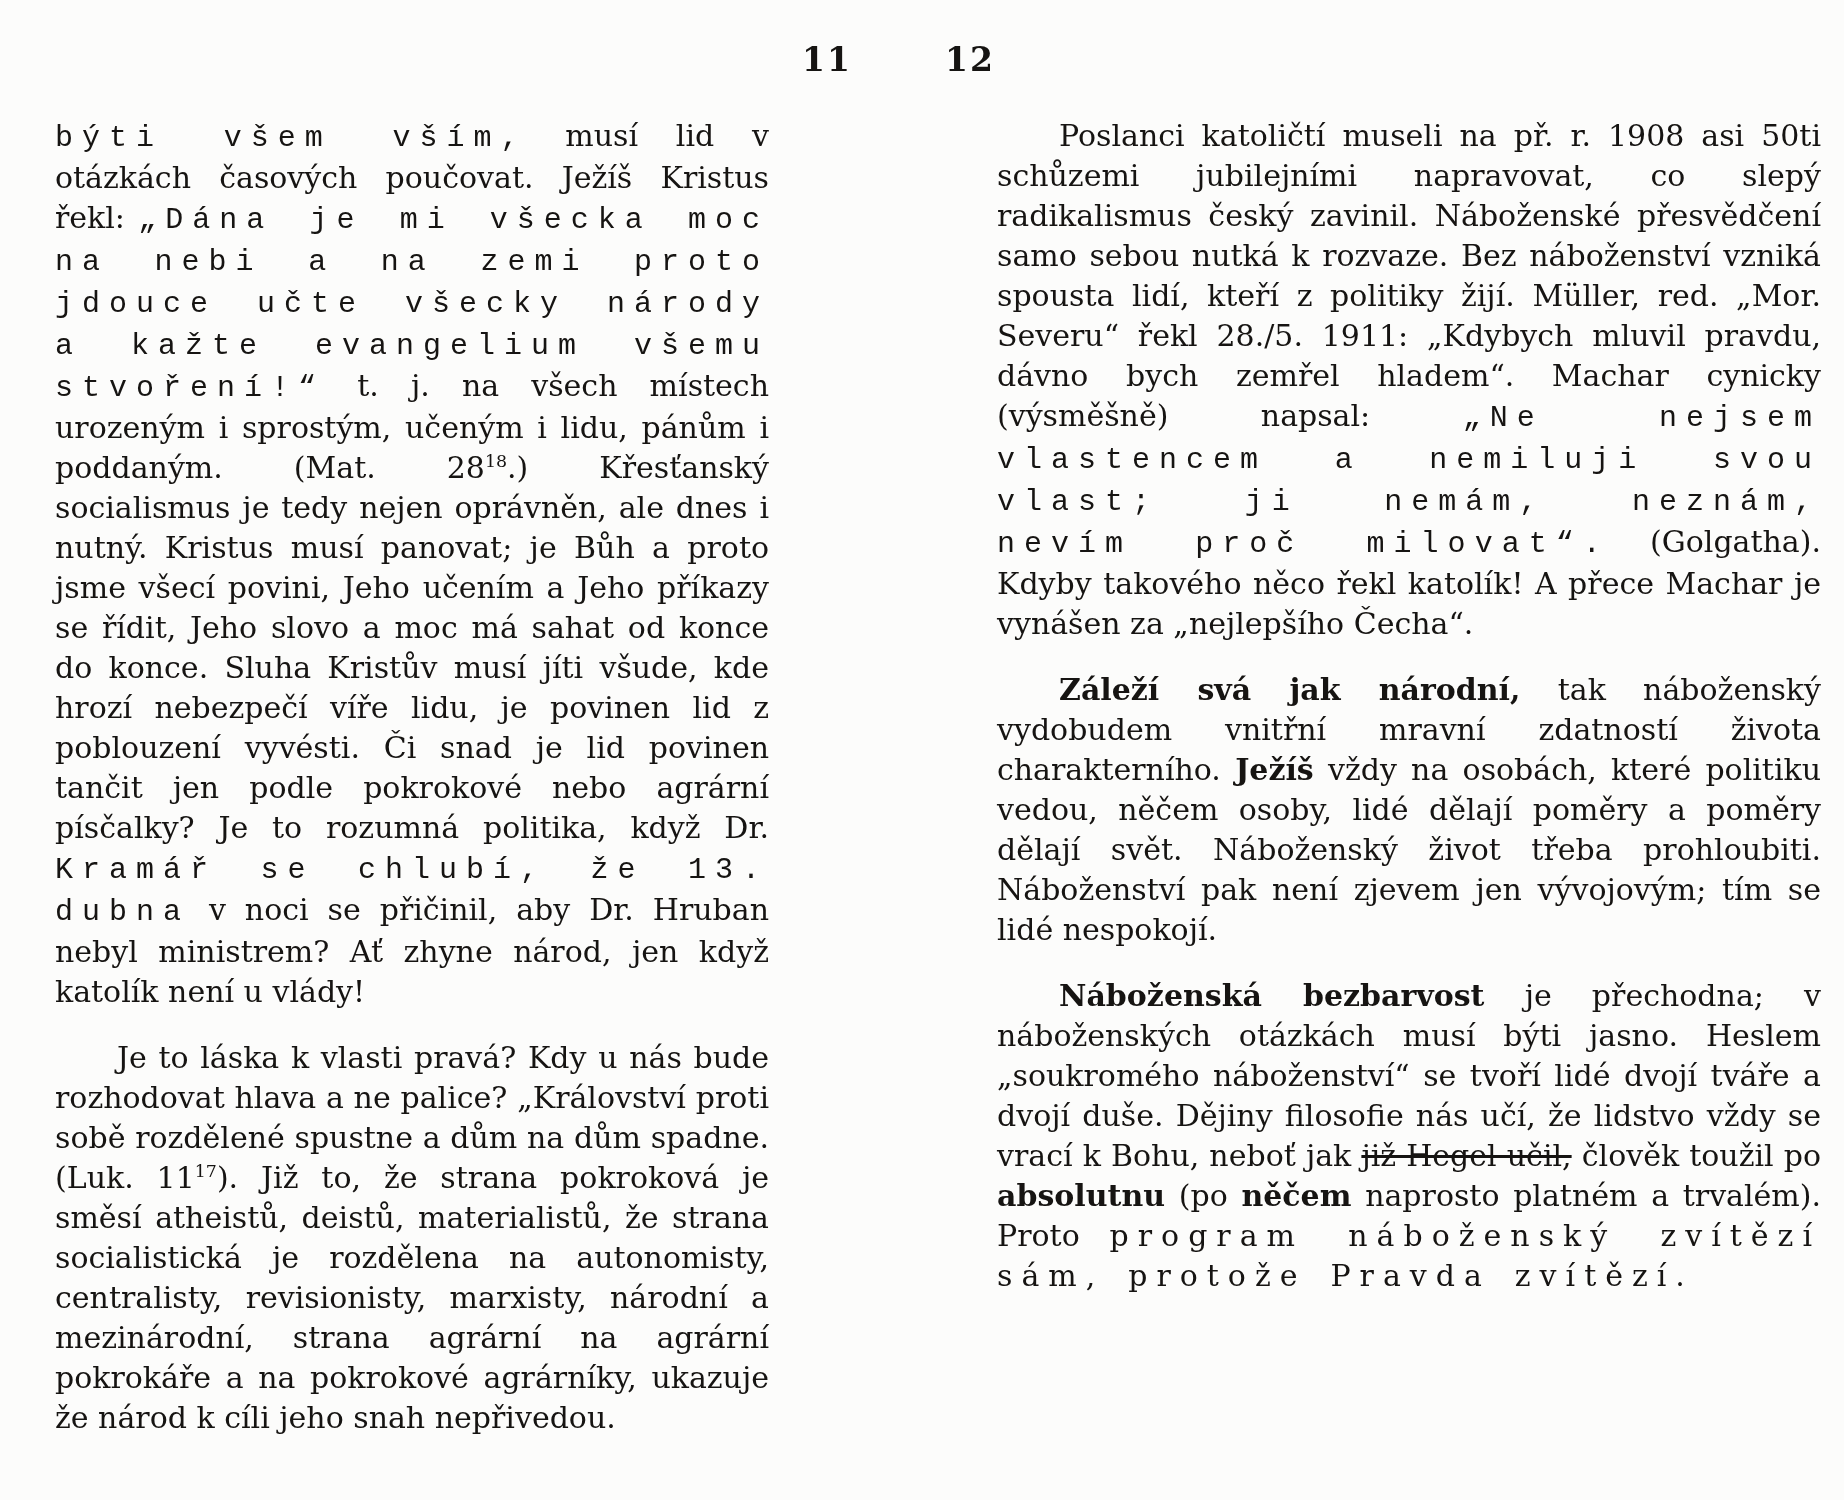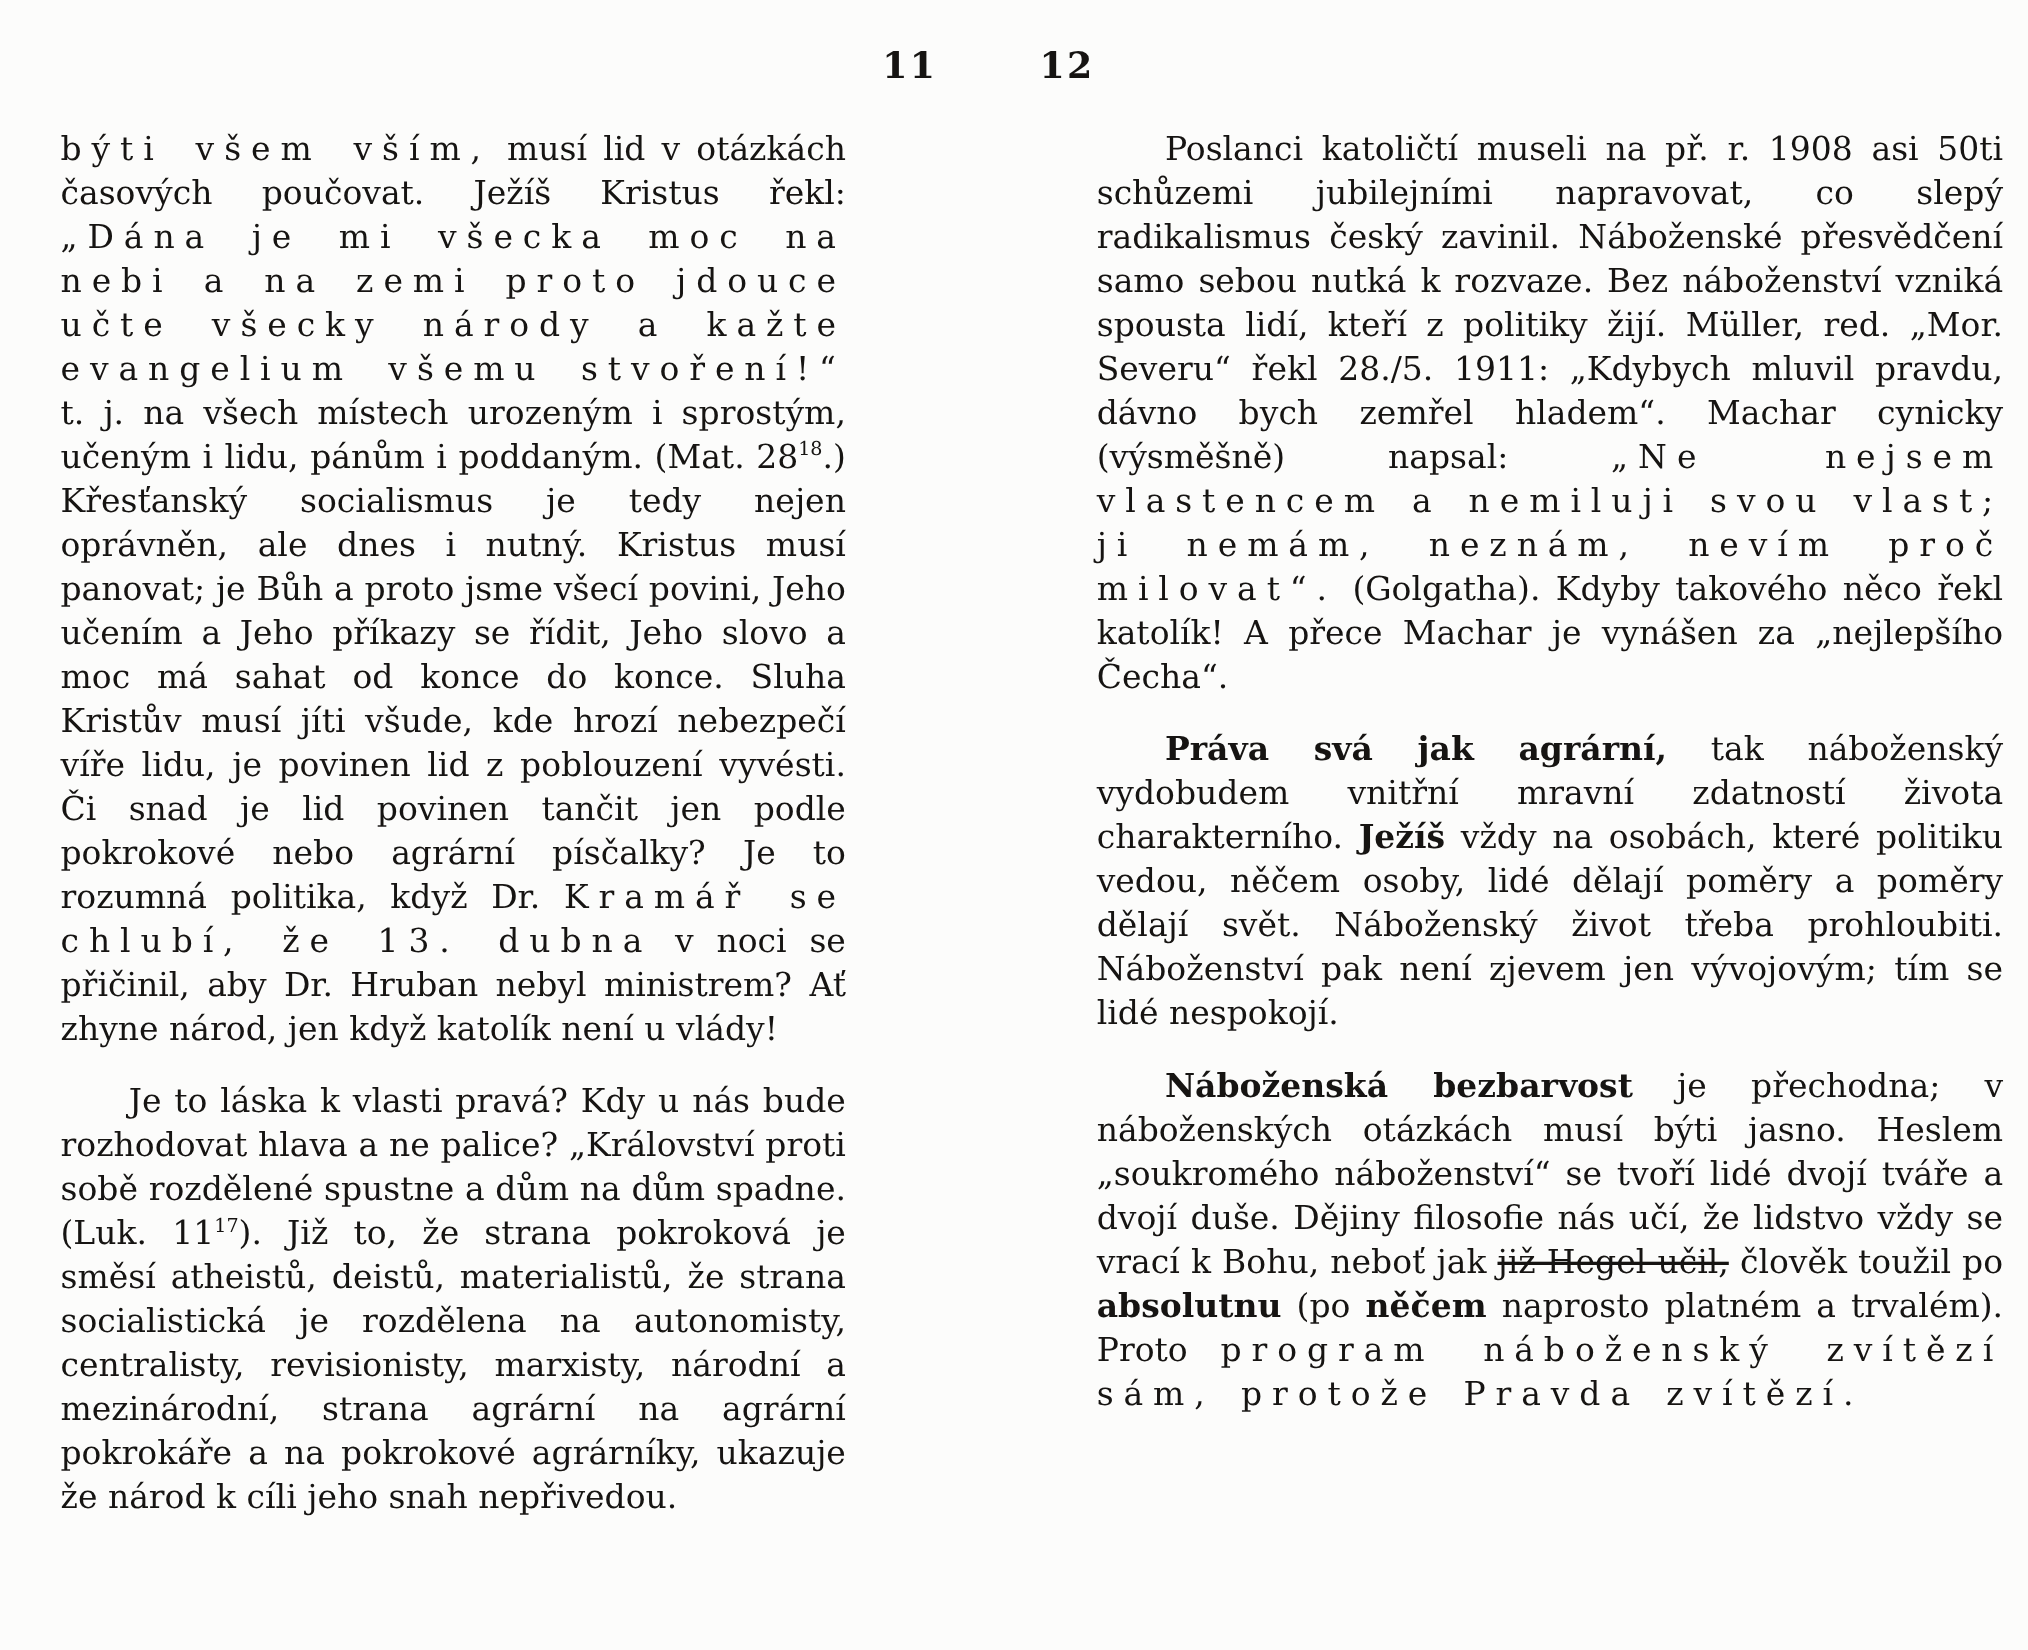--- a/index.html
+++ b/index.html
@@ -36,20 +36,21 @@
   .col-right { left: 975px; width: 824px; margin-left: 22px; }
   p.para {
     margin: 0;
     padding: 0;
   }
   p.para + p.para { margin-top: 26px; }
   p.indent { text-indent: 62px; }
   .sp {
     letter-spacing: 0.30em;
     word-spacing: 0.18em;
+    font-family: Liberation Mono, monospace;
   }
   .b  { font-weight: bold; }
   .bsp {
     font-weight: normal;
     letter-spacing: 0.30em;
     word-spacing: 0.18em;
   }
   .strike {
     font-weight: normal;
     text-decoration: line-through;
@@ -68,17 +69,17 @@
   <div class="pageno pageno-left">11</div>
   <div class="pageno pageno-right">12</div>
 
   <div class="col col-left">
     <p class="para"><span class="sp">býti všem vším,</span><span> musí lid v otázkách časových poučovat. Ježíš Kristus řekl: </span><span class="sp">„Dána je mi všecka moc na nebi a na zemi proto jdouce učte všecky národy a kažte evangelium všemu stvoření!“</span><span> t. j. na všech místech urozeným i sprostým, učeným i lidu, pánům i poddaným. (Mat. 28</span><sup class="ref">18</sup><span>.) Křesťanský socialismus je tedy nejen oprávněn, ale dnes i nutný. Kristus musí panovat; je Bůh a proto jsme všecí povini, Jeho učením a Jeho příkazy se řídit, Jeho slovo a moc má sahat od konce do konce. Sluha Kristův musí jíti všude, kde hrozí nebezpečí víře lidu, je povinen lid z poblouzení vyvésti. Či snad je lid povinen tančit jen podle pokrokové nebo agrární písčalky? Je to rozumná politika, když Dr. </span><span class="sp">Kramář se chlubí, že 13. dubna</span><span> v noci se přičinil, aby Dr. Hruban nebyl ministrem? Ať zhyne národ, jen když katolík není u vlády!</span></p>
     <p class="para indent"><span>Je to láska k vlasti pravá? Kdy u nás bude rozhodovat hlava a ne palice? „Království proti sobě rozdělené spustne a dům na dům spadne. (Luk. 11</span><sup class="ref">17</sup><span>). Již to, že strana pokroková je směsí atheistů, deistů, materialistů, že strana socialistická je rozdělena na autonomisty, centralisty, revisionisty, marxisty, národní a mezinárodní, strana agrární na agrární pokrokáře a na pokrokové agrárníky, ukazuje že národ k cíli jeho snah nepřivedou.</span></p>
   </div>
 
   <div class="col col-right">
     <p class="para indent"><span>Poslanci katoličtí museli na př. r. 1908 asi 50ti schůzemi jubilejními napravovat, co slepý radikalismus český zavinil. Náboženské přesvědčení samo sebou nutká k rozvaze. Bez náboženství vzniká spousta lidí, kteří z politiky žijí. Müller, red. „Mor. Severu“ řekl 28./5. 1911: „Kdybych mluvil pravdu, dávno bych zemřel hladem“. Machar cynicky (výsměšně) napsal: </span><span class="sp">„Ne nejsem vlastencem a nemiluji svou vlast; ji nemám, neznám, nevím proč milovat“.</span><span> (Golgatha). Kdyby takového něco řekl katolík! A přece Machar je vynášen za „nejlepšího Čecha“.</span></p>
-    <p class="para indent"><span class="b">Práva svá jak agrární,</span><span> tak náboženský vydobudem vnitřní mravní zdatností života charakterního. </span><span class="b">Ježíš</span><span> vždy na osobách, které politiku vedou, něčem osoby, lidé dělají poměry a poměry dělají svět. Náboženský život třeba prohloubiti. Náboženství pak není zjevem jen vývojovým; tím se lidé nespokojí.</span></p>
+    <p class="para indent"><span class="b">Záleží svá jak národní,</span><span> tak náboženský vydobudem vnitřní mravní zdatností života charakterního. </span><span class="b">Ježíš</span><span> vždy na osobách, které politiku vedou, něčem osoby, lidé dělají poměry a poměry dělají svět. Náboženský život třeba prohloubiti. Náboženství pak není zjevem jen vývojovým; tím se lidé nespokojí.</span></p>
     <p class="para indent"><span class="b">Náboženská bezbarvost</span><span> je přechodna; v náboženských otázkách musí býti jasno. Heslem „soukromého náboženství“ se tvoří lidé dvojí tváře a dvojí duše. Dějiny filosofie nás učí, že lidstvo vždy se vrací k Bohu, neboť jak </span><span class="strike">již Hegel učil,</span><span> člověk toužil po </span><span class="b">absolutnu</span><span> (po </span><span class="b">něčem</span><span> naprosto platném a trvalém). Proto </span><span class="bsp">program náboženský zvítězí sám, protože Pravda zvítězí.</span></p>
   </div>
 
 </div>
 
 </body></html>

